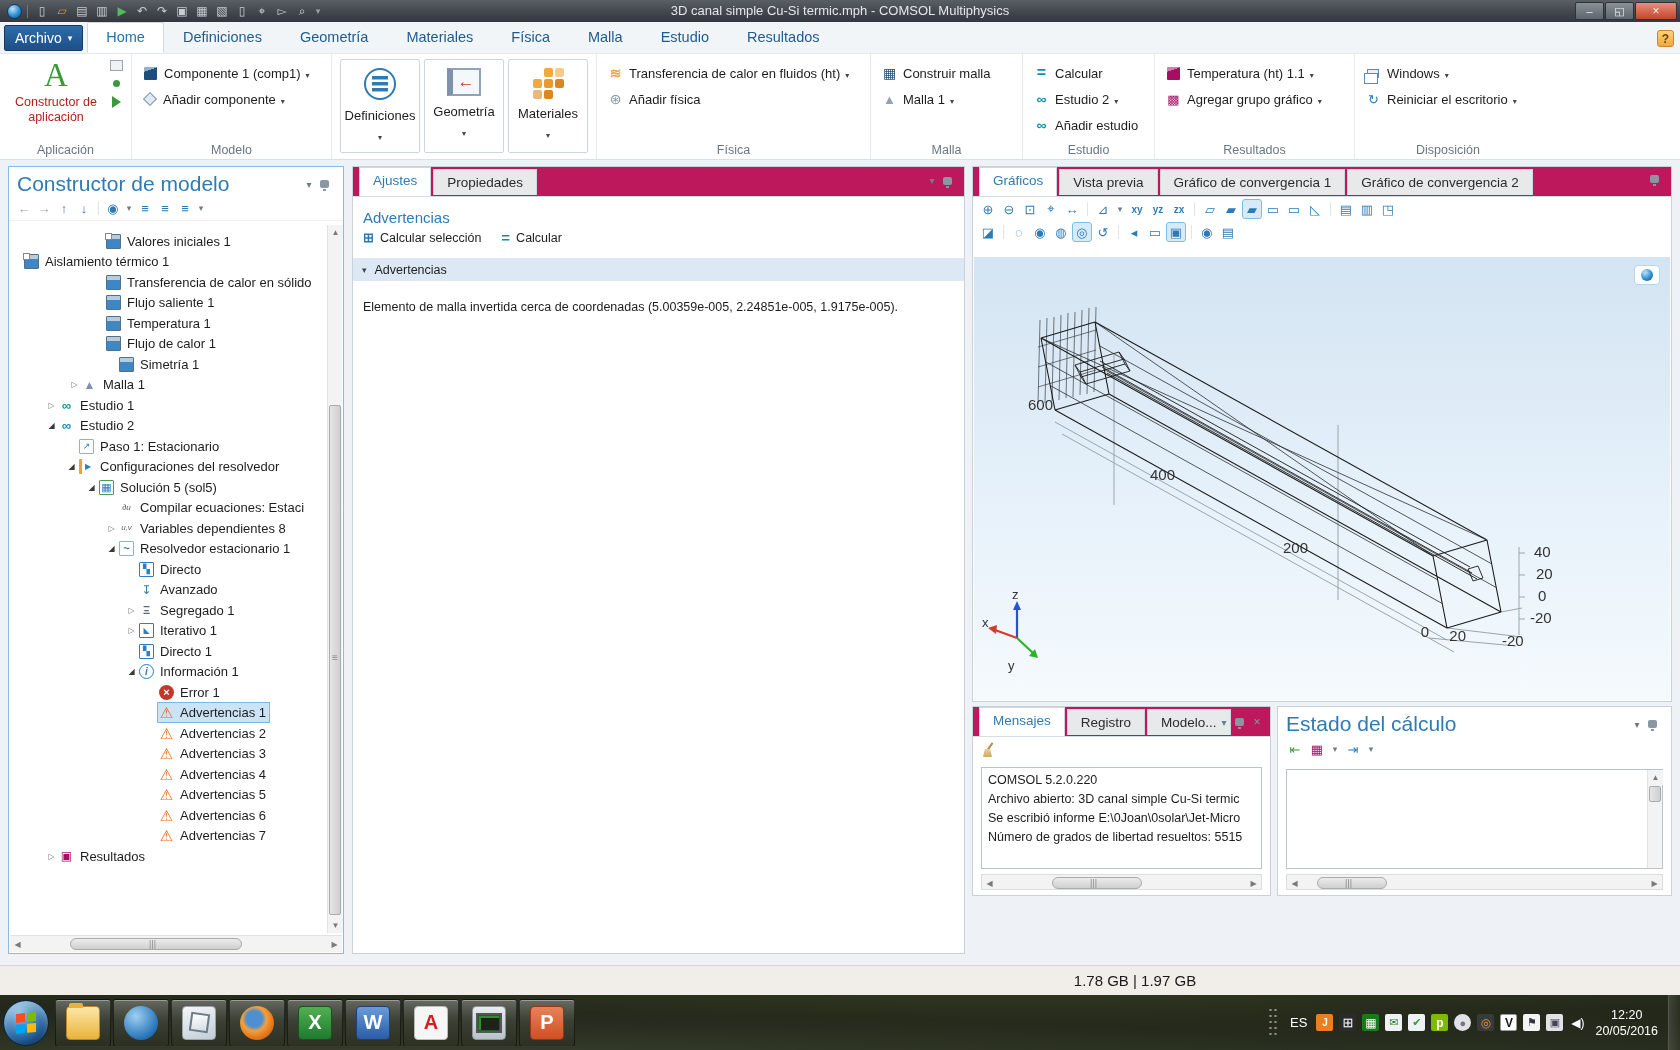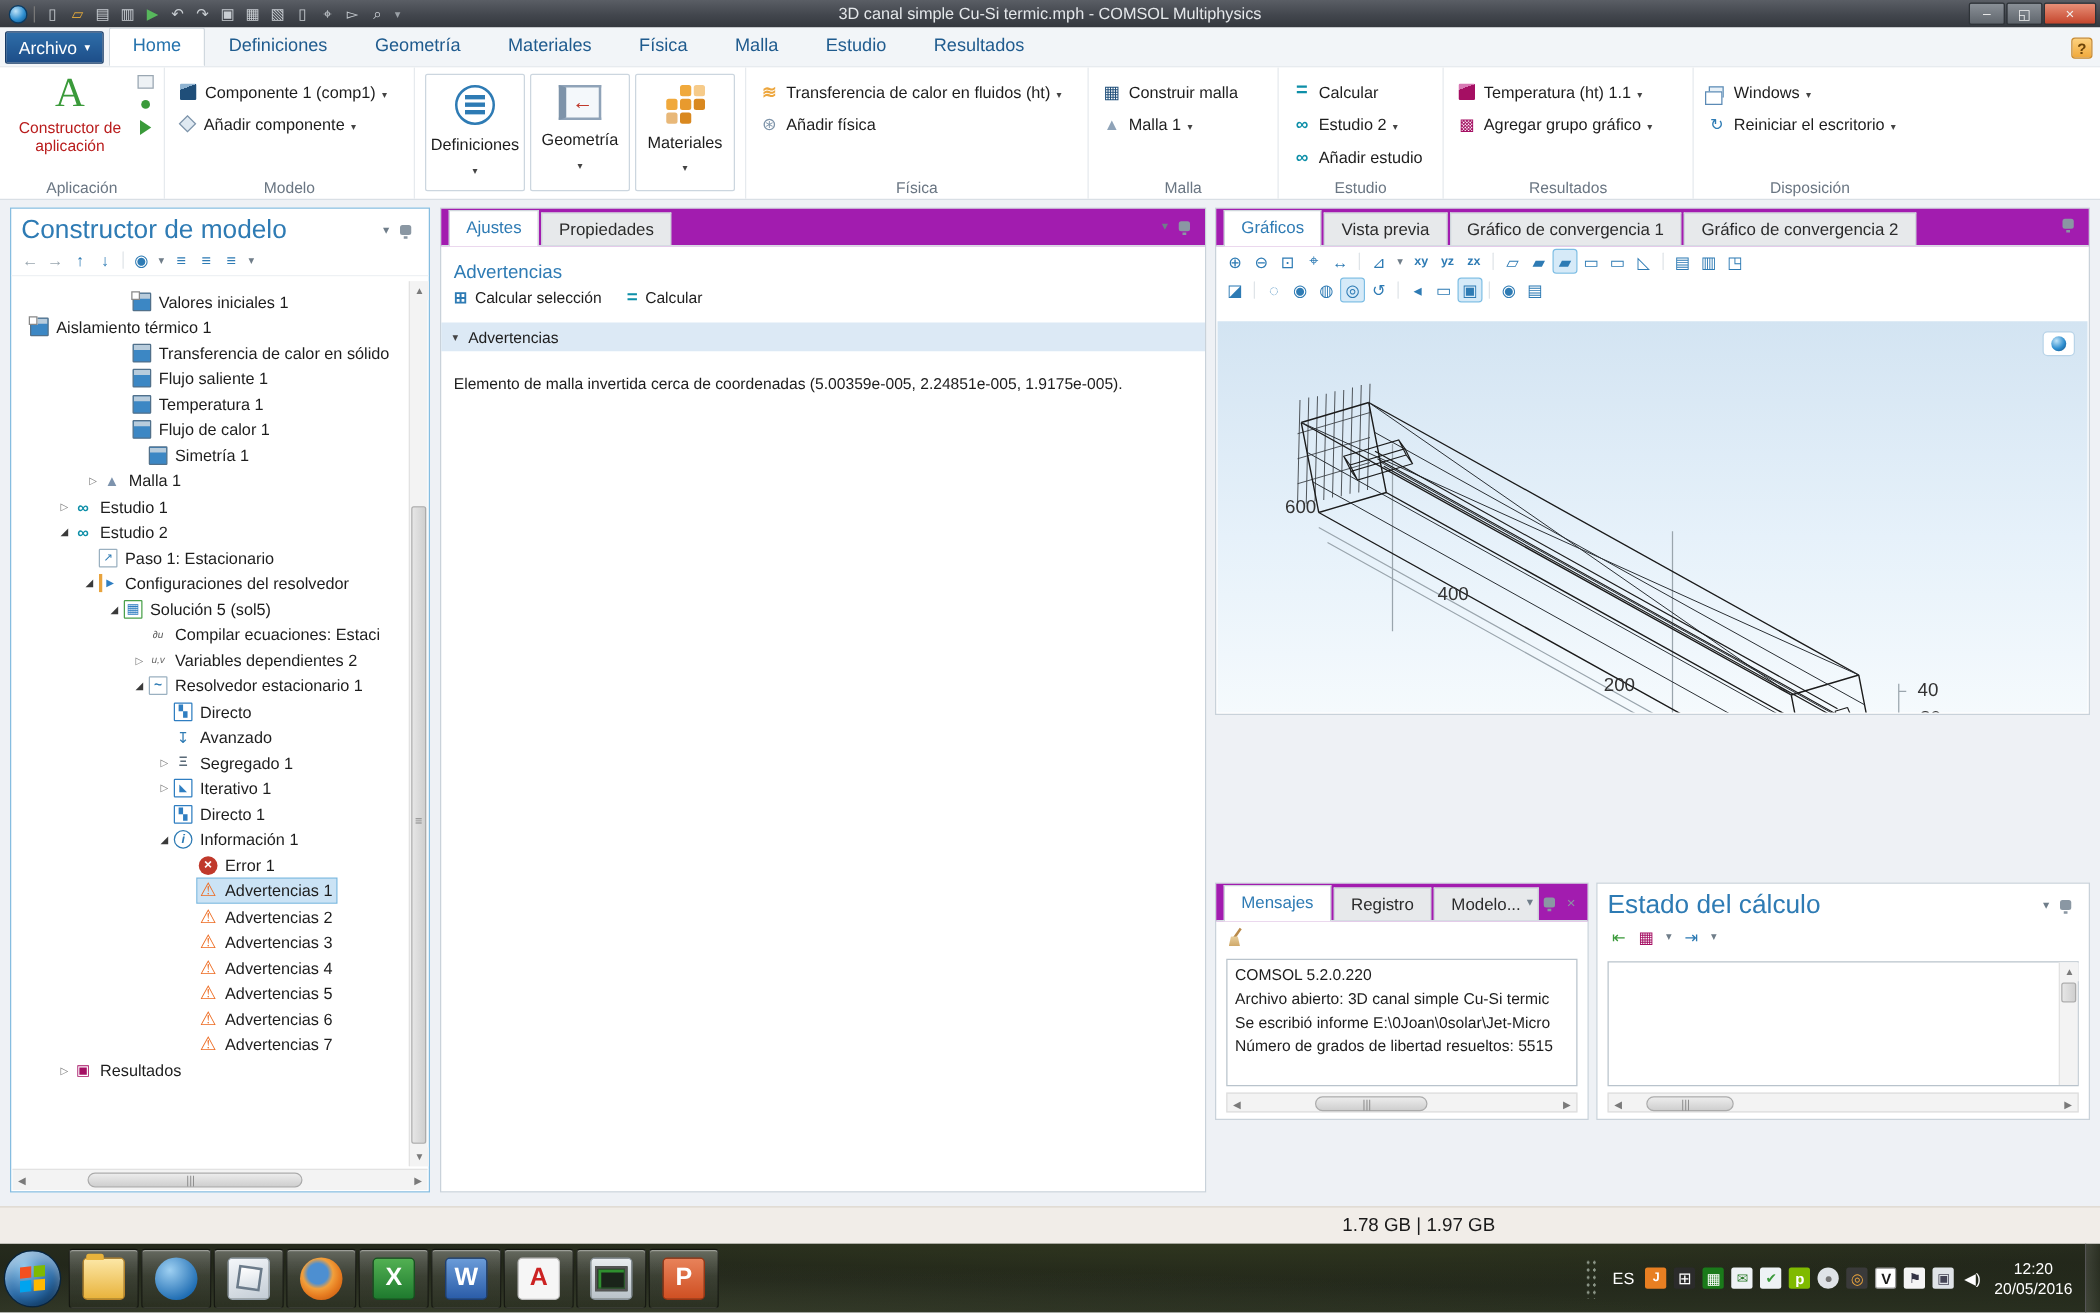--- a/index.html
+++ b/index.html
@@ -71,21 +71,21 @@
   .layers-ic{color:#a50f63;font-size:13px}
   .winover-ic{position:relative;width:12px;height:9px;border:1px solid #5b8ab5;background:#e8f1f8;margin:0 8px 0 2px}
   .winover-ic::after{content:"";position:absolute;left:-4px;top:3px;width:12px;height:9px;border:1px solid #5b8ab5;background:#fff}
   .winreset-ic{color:#2e7bb4;font-size:13px}
 
   
   .main{position:absolute;left:0;top:160px;width:100%;height:805px;background:#eef1f5}
   .panel{position:absolute;background:#fff}
   .p-left{left:8px;top:6px;width:336px;height:788px;border:1px solid #86bde0}
   .p-center{left:352px;top:6px;width:613px;height:788px;border:1px solid #c9d2da}
-  .p-gfx{left:972px;top:6px;width:700px;height:406px;border:1px solid #c9d2da}
+  .p-gfx{left:972px;top:6px;width:700px;height:536px;border:1px solid #c9d2da}
   .p-msg{left:972px;top:546px;width:299px;height:190px;border:1px solid #c9d2da}
   .p-status{left:1277px;top:546px;width:395px;height:190px;border:1px solid #c9d2da}
 
   .ptitle{display:flex;align-items:center;padding:5px 8px 2px;font-size:21px;color:#2e7bb4;white-space:nowrap}
   .ptitle .sp{flex:1}
   .ddico{width:14px;display:inline-block;text-align:center;color:#6f7d89;font-size:10px}
   .ddico::before{content:"▾"}
   .pinico{width:9px;height:8px;background:#8a97a3;border-radius:2px;display:inline-block;margin:0 6px 0 4px;box-shadow:0 6px 0 -3px #8a97a3}
   .xico{color:#8a97a3;font-size:12px;width:14px;text-align:center}
   .xico::before{content:"×"}
@@ -146,21 +146,21 @@
   .sbbtn.up{top:0}.sbbtn.down{bottom:0}
   .vthumb{position:absolute;left:1px;width:12px;background:linear-gradient(90deg,#e6e6e6,#cfcfcf);border:1px solid #ababab;border-radius:2px}
   .vthumb::after{content:"≡";position:absolute;left:2px;top:50%;margin-top:-8px;color:#8a8a8a;font-size:10px}
   .hsb{position:absolute;left:1px;right:1px;bottom:1px;height:17px;background:#f3f3f3;border-top:1px solid #e2e2e2}
   .hbtn{position:absolute;top:1px;width:15px;height:15px;color:#7a7a7a;font-size:8px;display:flex;align-items:center;justify-content:center}
   .hbtn.l{left:0}.hbtn.r{right:0}
   .hthumb{position:absolute;top:2px;height:12px;background:linear-gradient(180deg,#ececec,#cfcfcf);border:1px solid #ababab;border-radius:6px}
   .hthumb::after{content:"|||";position:absolute;left:50%;margin-left:-7px;top:0;color:#8a8a8a;font-size:9px}
 
   
-  .tabsrow{height:30px;background:#a21caf;border-bottom:1px solid #d5dce2;display:flex;align-items:center;padding-left:6px;position:relative}
+  .tabsrow{height:30px;background:#be185d;border-bottom:1px solid #d5dce2;display:flex;align-items:flex-start;padding-left:6px;position:relative}
   .tab{height:26px;line-height:25px;padding:0 13px;font-size:13.5px;color:#2b2b2b;background:#e7e9eb;border:1px solid #cfd6dc;border-bottom:none;margin-right:2px;white-space:nowrap}
   .tab.active{background:#fff;color:#2e7bb4;height:29px;margin-bottom:-1px}
   .tabicons{position:absolute;right:6px;top:8px;display:flex;align-items:center}
 
   
   .sheading{margin:12px 0 2px 10px;font-size:15px;color:#2e7bb4}
   .sactions{display:flex;align-items:center;gap:20px;margin:3px 0 12px 10px;font-size:12.5px;color:#1d1d1d}
   .sact{display:flex;align-items:center;gap:6px}
   .calcsel-ic{color:#2e7bb4;font-size:13px;font-weight:700}
   .calcsel-ic::before{content:"⊞"}
@@ -543,21 +543,21 @@
             <span class="hl">
               <span class="ticon i-compile"></span>
               <span class="tlabel">Compilar ecuaciones: Estaci</span>
             </span>
           </div>
 
           <div class="trow" style="padding-left: 95px;">
             <span class="arrow closed"></span>
             <span class="hl">
               <span class="ticon i-vars"></span>
-              <span class="tlabel">Variables dependientes 2</span>
+              <span class="tlabel">Variables dependientes 8</span>
             </span>
           </div>
 
           <div class="trow" style="padding-left: 95px;">
             <span class="arrow open"></span>
             <span class="hl">
               <span class="ticon i-statsolver"></span>
               <span class="tlabel">Resolvedor estacionario 1</span>
             </span>
           </div>

